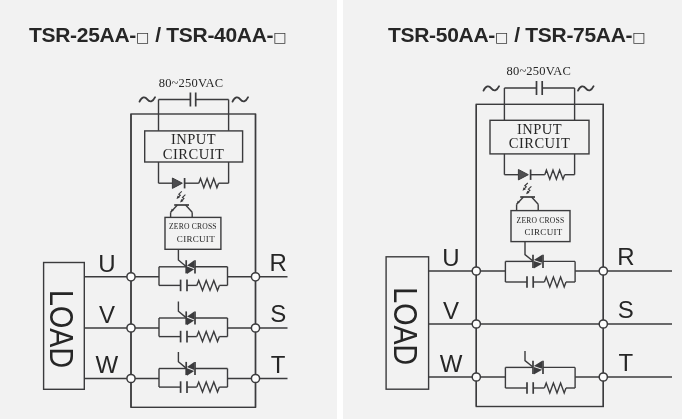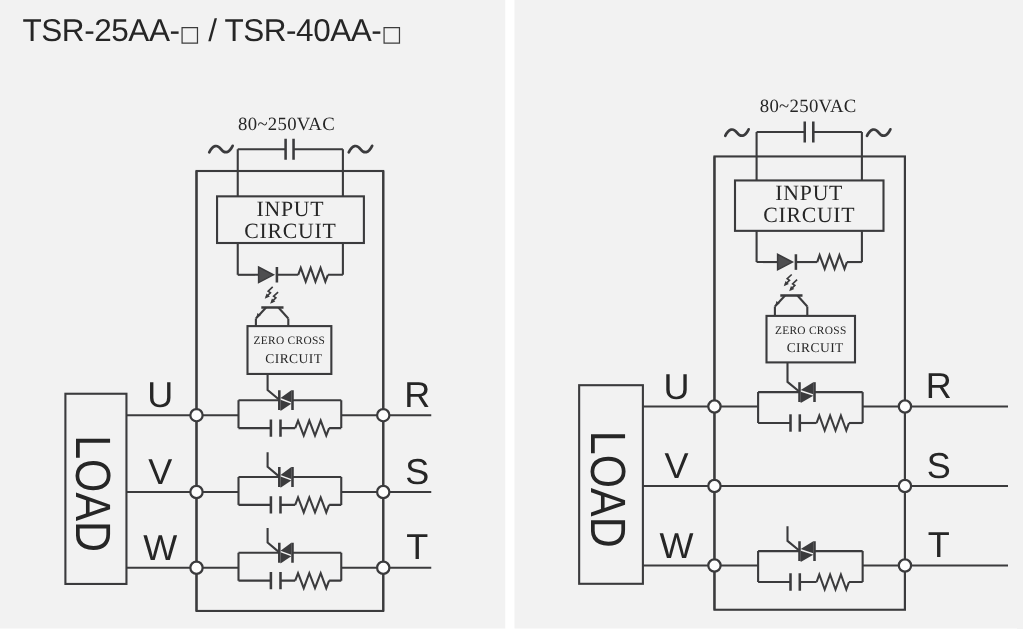--- a/index.html
+++ b/index.html
@@ -3,21 +3,21 @@
 <meta charset="utf-8">
 <style>
   html,body{margin:0;padding:0;}
   body{width:682px;height:419px;overflow:hidden;background:var(--divider,#fff);
        font-family:"Liberation Sans","DejaVu Sans",sans-serif;}
   .page{position:relative;width:682px;height:419px;}
   .panel{position:absolute;top:0;height:419px;background:var(--bg,#f2f2f2);}
   .panel-left{left:0;width:337px;}
   .divider{position:absolute;top:0;left:337px;width:6px;height:419px;background:var(--divider,#fff);}
   .panel-right{left:343px;width:339px;}
-  .title{position:absolute;top:6.5px;margin:2px;font-size:21px;font-weight:normal;
+  .title{position:absolute;top:6.5px;margin:16px;font-size:21px;font-weight:bold;
          color:var(--txt,#262626);letter-spacing:-0.3px;white-space:pre;}
   .panel-left .title{left:13px;}
   .panel-right .title{left:29px;}
   .title .sq{font-size:14.5px;font-family:"DejaVu Sans",sans-serif;color:#3c3c3c;letter-spacing:0;}
   svg{position:absolute;left:0;top:0;display:block;}
   .w,.wt,.box,.tld,.bar{stroke:var(--line,#3b3b3d);fill:none;}
   .w,.box{stroke-width:1.4;}
   .wt{stroke-width:1.1;}
   .bar{stroke-width:1.7;}
   .tld{stroke-width:1.8;stroke-linecap:round;}
@@ -174,20 +174,21 @@
         <text class="t-term" x="106.9" y="271.6" text-anchor="middle">U</text>
         <text class="t-term" x="278.2" y="271.2" text-anchor="middle">R</text>
         <text class="t-term" x="106.9" y="322.8" text-anchor="middle">V</text>
         <text class="t-term" x="278.2" y="322.4" text-anchor="middle">S</text>
         <text class="t-term" x="106.9" y="373.3" text-anchor="middle">W</text>
         <text class="t-term" x="278.2" y="372.9" text-anchor="middle">T</text>
     </svg>
   </div>
   <div class="divider"></div>
   <div class="panel panel-right">
+    <h2 class="title"><span>TSR-50AA-</span><span class="sq">□</span><span> / TSR-75AA-</span><span class="sq">□</span></h2>
     <svg width="339" height="419" viewBox="343 0 339 419">
       <g>
           <rect class="box" x="476.3" y="104.3" width="127" height="302.2"></rect>
         </g>
         <g>
           <line class="w" x1="504.4" y1="88" x2="536.5" y2="88"></line>
           <line class="w" x1="542.2" y1="88" x2="574.6" y2="88"></line>
           <line class="bar" x1="536.5" y1="81" x2="536.5" y2="95"></line>
           <line class="bar" x1="542.2" y1="81" x2="542.2" y2="95"></line>
           <line class="w" x1="504.4" y1="88" x2="504.4" y2="120.3"></line>

